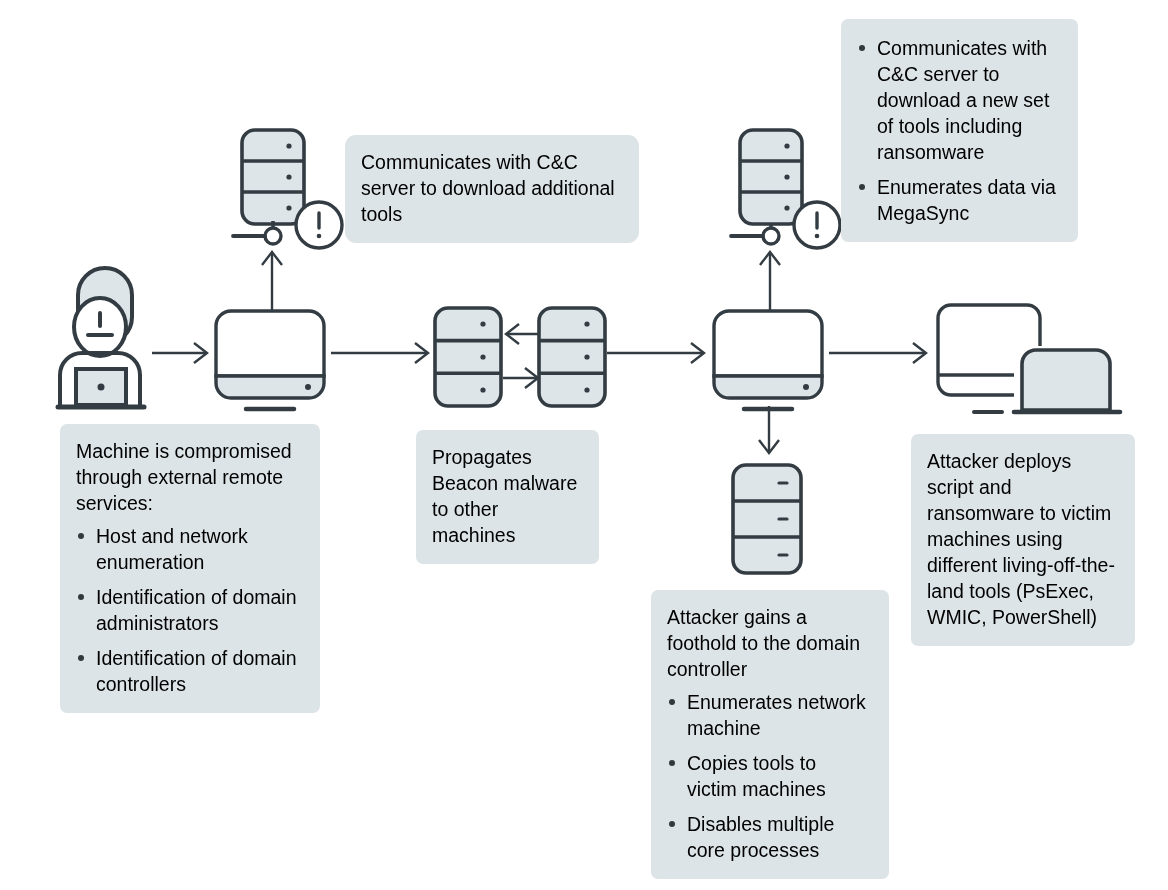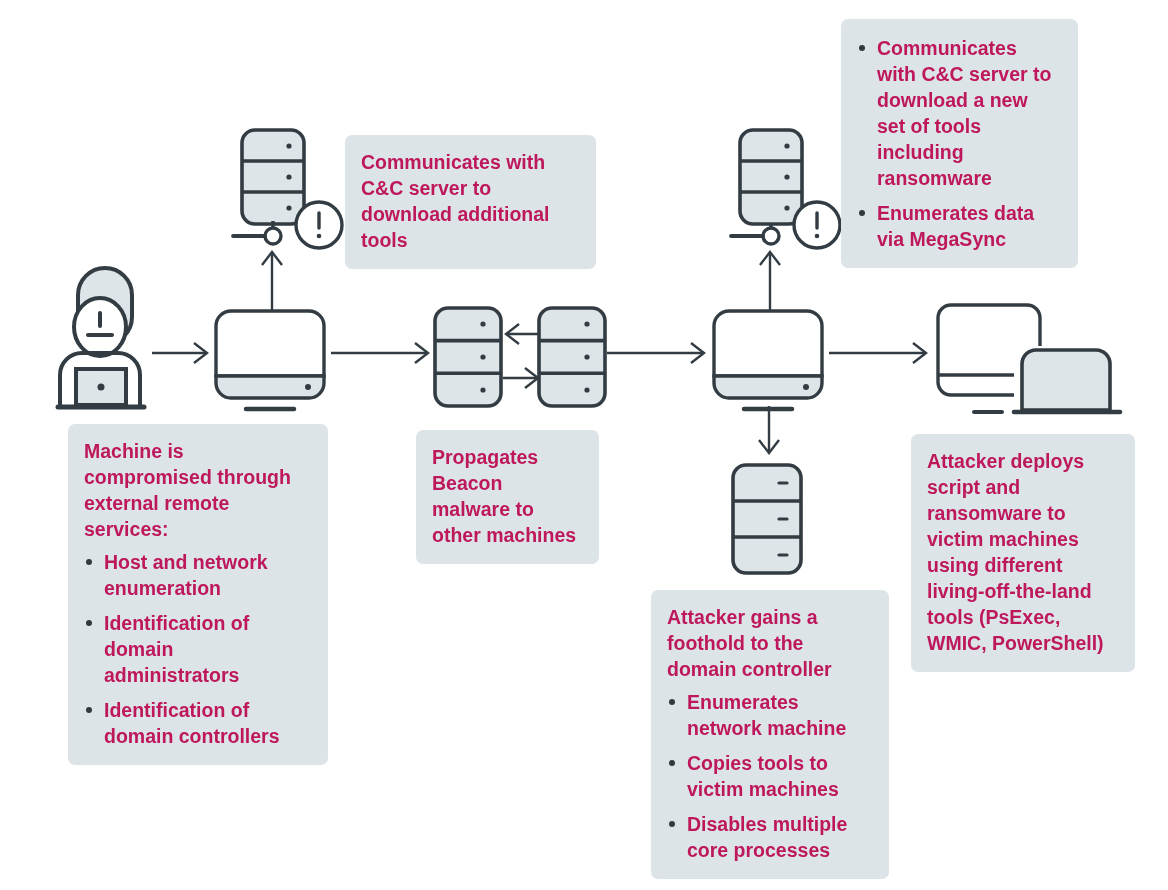--- a/index.html
+++ b/index.html
@@ -18,22 +18,21 @@
 
   
   .callout{
     position:absolute;
     background:#dde4e7;
     border-radius:7px;
     box-sizing:border-box;
     padding:14px 18px 16px 16px;
     font-size:19.5px;
     line-height:26px;
-    color:#be185d;
-    font-weight:bold;
+    color:#000000;
   }
   .callout p{margin:0;}
   .callout ul{
     margin:0;padding:0;list-style:none;
   }
   .callout ul li{
     position:relative;
     padding-left:20px;
     margin-top:9px;
   }
@@ -233,30 +232,30 @@
       <path d="M8 16 a13 13 0 0 1 13 -13 H97 a13 13 0 0 1 13 13 V44" fill="none" stroke="#323c42" stroke-width="3.4"></path>
       <path d="M8 16 V80 a13 13 0 0 0 13 13 H84" fill="none" stroke="#323c42" stroke-width="3.4"></path>
       <line x1="8" y1="73" x2="84" y2="73" stroke="#323c42" stroke-width="3.4"></line>
       <line x1="44" y1="110" x2="72" y2="110" stroke="#323c42" stroke-width="4" stroke-linecap="round"></line>
 
       <path d="M92 62 a14 14 0 0 1 14 -14 H166 a14 14 0 0 1 14 14 V108 H92 Z" fill="#dde5e8" stroke="#323c42" stroke-width="3.6"></path>
       <line x1="84" y1="110" x2="190" y2="110" stroke="#323c42" stroke-width="4.6" stroke-linecap="round"></line>
     </svg>
   </div>
 
-  <div class="callout" style="left:68px;top:424px;width:260px;">
+  <div class="callout" style="left:60px;top:424px;width:260px;">
     <p>Machine is compromised through external remote services:</p>
     <ul>
       <li>Host and network enumeration</li>
       <li>Identification of domain administrators</li>
       <li>Identification of domain controllers</li>
     </ul>
   </div>
 
-  <div class="callout" style="left:345px;top:135px;width:251px;">
+  <div class="callout" style="left:345px;top:135px;width:294px;border-radius:11px;">
     <p>Communicates with C&amp;C server to download additional tools</p>
   </div>
 
   <div class="callout" style="left:416px;top:430px;width:183px;">
     <p>Propagates Beacon malware to other machines</p>
   </div>
 
   <div class="callout" style="left:841px;top:19px;width:237px;padding-top:12px;">
     <ul class="tight">
       <li>Communicates with C&amp;C server to download a new set of tools including ransomware</li>

